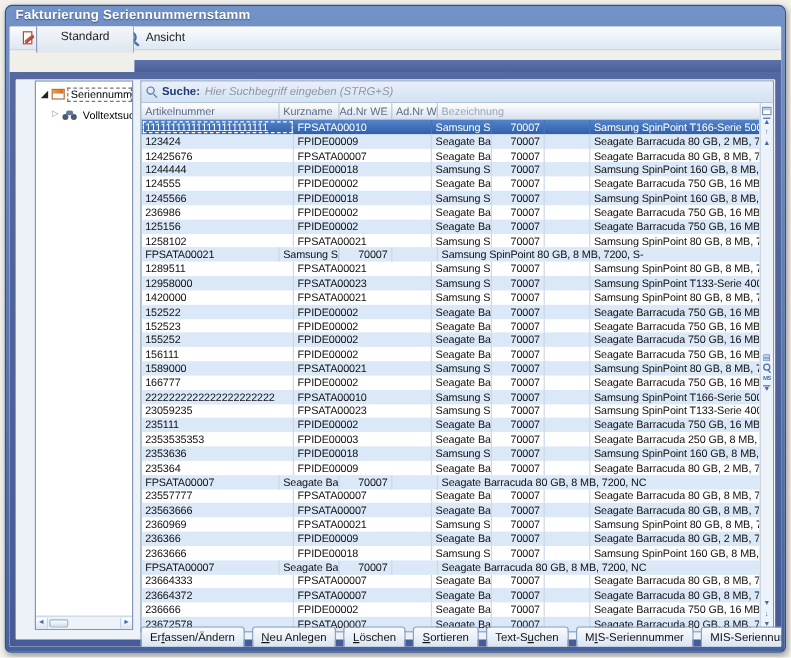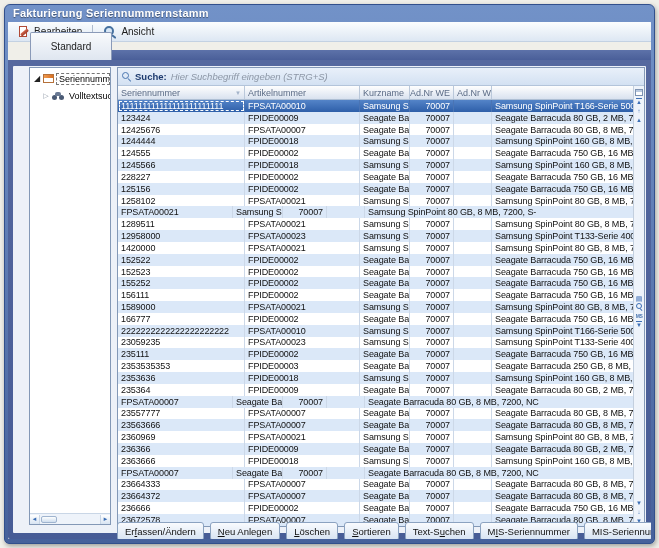--- a/index.html
+++ b/index.html
@@ -24,21 +24,21 @@
   .icon-edit::before{content:"";position:absolute;left:1px;top:0;width:8px;height:11px;background:#fff;border:1px solid #b04a36;box-sizing:border-box}
   .icon-edit::after{content:"";position:absolute;left:2px;top:5px;width:9px;height:3px;border-radius:1px;
                     background:linear-gradient(#d26a50,#a33b28);transform:rotate(-40deg)}
   .icon-view{width:14px;height:13px;position:relative;display:inline-block;flex:none}
   .icon-view::before{content:"";position:absolute;left:1px;top:1px;width:6px;height:6px;border:2px solid #46719f;border-radius:50%;background:#d9e8f6}
   .icon-view::after{content:"";position:absolute;left:9px;top:9px;width:5px;height:2px;background:#46719f;border-radius:1px;
                     transform:rotate(40deg);transform-origin:left center}
 
   
   .tabrow{height:18px;flex:none;position:relative;background:#f0efe9}
-  .tab{position:absolute;left:22px;bottom:0;width:82px;height:28px;box-sizing:border-box;z-index:2;
+  .tab{position:absolute;left:22px;bottom:16px;width:82px;height:28px;box-sizing:border-box;z-index:2;
        background:linear-gradient(#f8fafc,#dfe6f0);border:1px solid #8a9ab8;border-bottom:none;border-radius:2px 2px 0 0;
        font-size:10px;color:#222;display:flex;align-items:center;justify-content:center}
   .tab-band{position:absolute;left:104px;right:0;bottom:0;height:10px;background:linear-gradient(#5d72a9,#4a5f99)}
 
   
   .frame{flex:1;min-height:0;background:linear-gradient(#55689f,#475c96);padding:6px 5px 6px 5px;box-sizing:border-box;border-radius:0 0 2px 2px}
   .content{position:relative;width:100%;height:100%;background:#edf1f8;border-radius:1px}
 
   
   .tree-panel{position:absolute;left:16px;top:1px;width:82px;height:458px;box-sizing:border-box;
@@ -170,36 +170,35 @@
 
         <div class="grid-panel">
           <div class="search-row">
             <span class="icon-search"></span>
             <span class="search-label">Suche:</span>
             <input class="search-input" placeholder="Hier Suchbegriff eingeben (STRG+S)" style="">
           </div>
           <div class="grid-main">
             <div class="grid-cols">
               <div class="header-row">
-                <div class="hcell c0">
-                  <span>Seriennummer</span>
-                  <span class="sort">▼</span>
-                </div>
                 <div class="hcell c1">
                   <span>Artikelnummer</span>
                 </div>
                 <div class="hcell c2">
                   <span>Kurzname</span>
                 </div>
                 <div class="hcell c3">
                   <span>Ad.Nr WE</span>
                 </div>
                 <div class="hcell c4">
                   <span>Ad.Nr WA</span>
                 </div>
+                <div class="hcell c5 dim">
+                  <span>Bezeichnung</span>
+                </div>
               </div>
               <div class="grid-rows">
                   <div class="grid-row selected">
                     <div class="cell c0">111111111111111111111111</div>
                     <div class="cell c1">FPSATA00010</div>
                     <div class="cell c2">Samsung Sp</div>
                     <div class="cell c3">70007</div>
                     <div class="cell c4"></div>
                     <div class="cell c5">Samsung SpinPoint T166-Serie 500 GB, 72</div>
                   </div>
@@ -237,21 +236,21 @@
                   </div>
                   <div class="grid-row">
                     <div class="cell c0">1245566</div>
                     <div class="cell c1">FPIDE00018</div>
                     <div class="cell c2">Samsung Sp</div>
                     <div class="cell c3">70007</div>
                     <div class="cell c4"></div>
                     <div class="cell c5">Samsung SpinPoint 160 GB, 8 MB, 7200</div>
                   </div>
                   <div class="grid-row">
-                    <div class="cell c0">228227</div>
+                    <div class="cell c0">236986</div>
                     <div class="cell c1">FPIDE00002</div>
                     <div class="cell c2">Seagate Ba</div>
                     <div class="cell c3">70007</div>
                     <div class="cell c4"></div>
                     <div class="cell c5">Seagate Barracuda 750 GB, 16 MB, 7200</div>
                   </div>
                   <div class="grid-row">
                     <div class="cell c0">125156</div>
                     <div class="cell c1">FPIDE00002</div>
                     <div class="cell c2">Seagate Ba</div>

